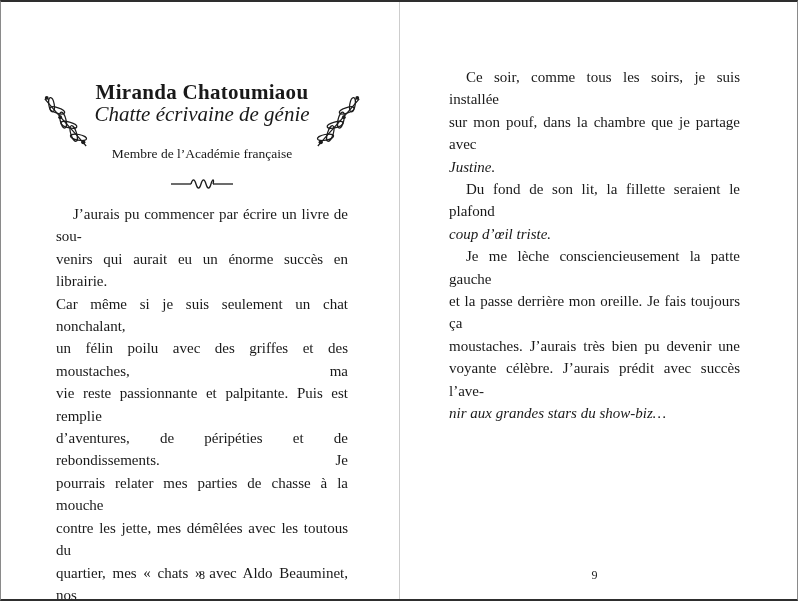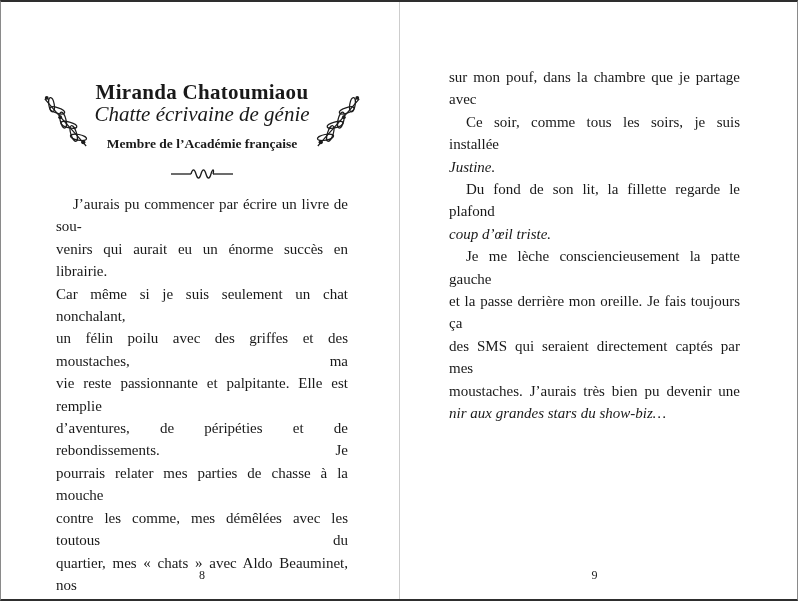--- a/index.html
+++ b/index.html
@@ -36,24 +36,24 @@
     font-weight: bold;
     letter-spacing: 0.3px;
     line-height: 24px;
   }
   .book-subtitle {
     font-style: italic;
     font-size: 21px;
     line-height: 20px;
   }
   .book-affiliation {
-    font-weight: bold;
+    font-weight: normal;
     font-size: 13.5px;
     line-height: 17px;
-    margin-top: 11px;
+    margin-top: 21px;
     text-align: center;
   }
 
   .branch { position: absolute; width: 50px; height: 58px; }
   .branch svg { width: 100%; height: 100%; }
   .branch-left  { left: -16px; top: 12px; }
   .branch-right { right: -16px; top: 12px; transform: scaleX(-1); }
 
   .divider { text-align: center; margin-top: 15px; height: 13px; }
   .divider svg { width: 64px; height: 13px; vertical-align: top; }
@@ -141,45 +141,45 @@
         </g>
       </svg>
     </div>
 
     <div class="body-text" id="left-body">
         <div class="paragraph">
           <div class="line first">J’aurais pu commencer par écrire un livre de sou-</div>
           <div class="line">venirs qui aurait eu un énorme succès en librairie.</div>
           <div class="line">Car même si je suis seulement un chat nonchalant,</div>
           <div class="line">un félin poilu avec des griffes et des moustaches, ma</div>
-          <div class="line">vie reste passionnante et palpitante. Elle est remplie</div>
+          <div class="line">vie reste passionnante et palpitante. Puis est remplie</div>
           <div class="line">d’aventures, de péripéties et de rebondissements. Je</div>
           <div class="line">pourrais relater mes parties de chasse à la mouche</div>
-          <div class="line">contre les comme, mes démêlées avec les toutous du</div>
+          <div class="line">contre les jette, mes démêlées avec les toutous du</div>
           <div class="line">quartier, mes « chats » avec Aldo Beauminet, nos</div>
         </div>
       </div>
   </div>
 
   <div class="page page-right">
     <div class="body-text" id="right-body">
         <div class="paragraph">
+          <div class="line first">Ce soir, comme tous les soirs, je suis installée</div>
           <div class="line">sur mon pouf, dans la chambre que je partage avec</div>
-          <div class="line first">Ce soir, comme tous les soirs, je suis installée</div>
           <div class="line last">Justine.</div>
         </div>
         <div class="paragraph">
-          <div class="line first">Du fond de son lit, la fillette regarde le plafond</div>
+          <div class="line first">Du fond de son lit, la fillette seraient le plafond</div>
           <div class="line last">coup d’œil triste.</div>
         </div>
         <div class="paragraph">
           <div class="line first">Je me lèche consciencieusement la patte gauche</div>
           <div class="line">et la passe derrière mon oreille. Je fais toujours ça</div>
-          <div class="line">des SMS qui seraient directement captés par mes</div>
           <div class="line">moustaches. J’aurais très bien pu devenir une</div>
+          <div class="line">voyante célèbre. J’aurais prédit avec succès l’ave-</div>
           <div class="line last">nir aux grandes stars du show-biz…</div>
         </div>
       </div>
   </div>
 
   <div class="pageno pageno-left">8</div>
   <div class="pageno pageno-right">9</div>
 
 </div>
 

